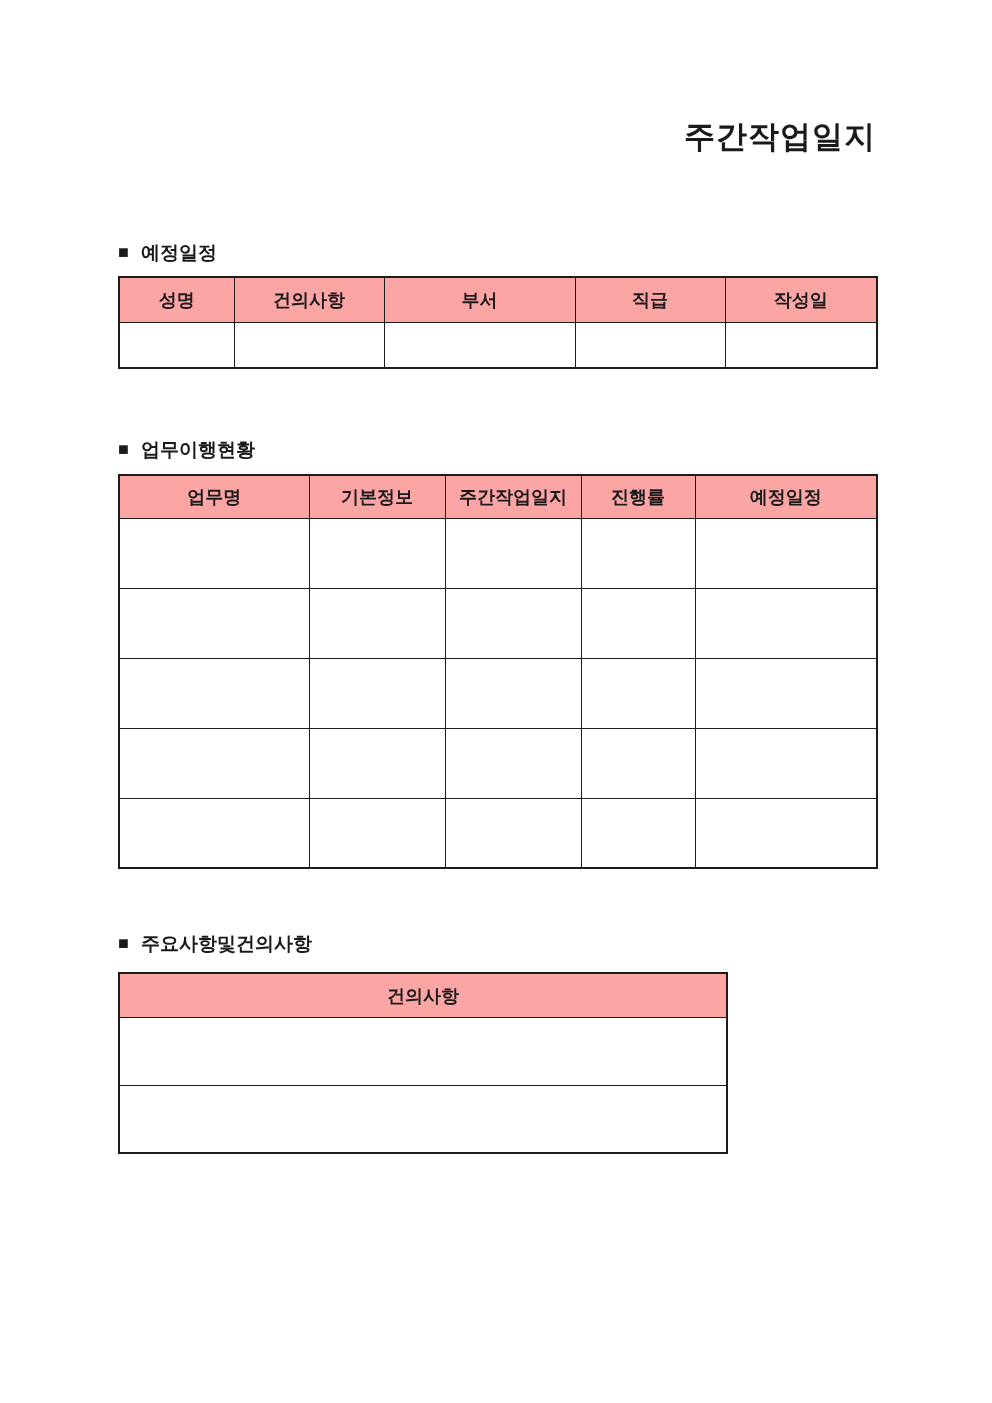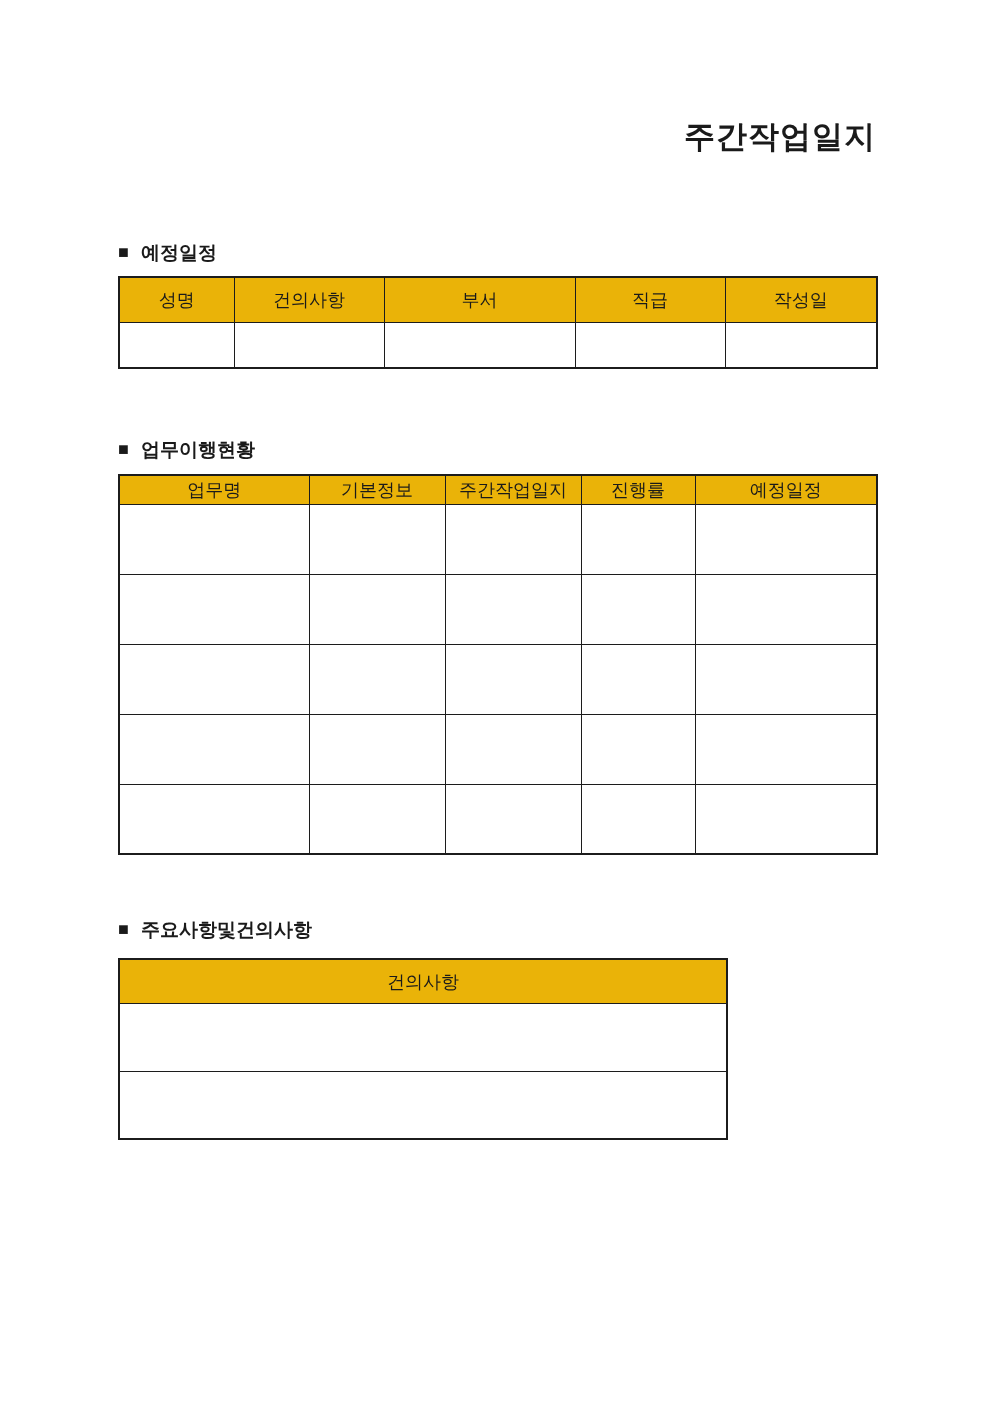--- a/index.html
+++ b/index.html
@@ -55,28 +55,28 @@
   }
   table.form-table th,
   table.form-table td {
     border: 1px solid #1c1c1c;
     padding: 0 6px;
     text-align: center;
     vertical-align: middle;
     font-weight: normal;
     overflow: hidden;
   }
-  table.form-table th { background: #eab308; }
+  table.form-table th { background: #fca5a5; font-weight: bold; }
 
   .t-basic   { margin-top: 11px; }
   .t-basic th { height: 45px; }
   .t-basic td { height: 46px; }
 
   .t-work    { margin-top: 12px; }
-  .t-work th { height: 29px; }
+  .t-work th { height: 43px; }
   .t-work td { height: 70px; }
 
   .t-remarks { margin-top: 16px; }
   .t-remarks th { height: 44px; }
   .t-remarks td { height: 68px; }
 </style>
 </head>
 <body>
 
 <div class="page">

